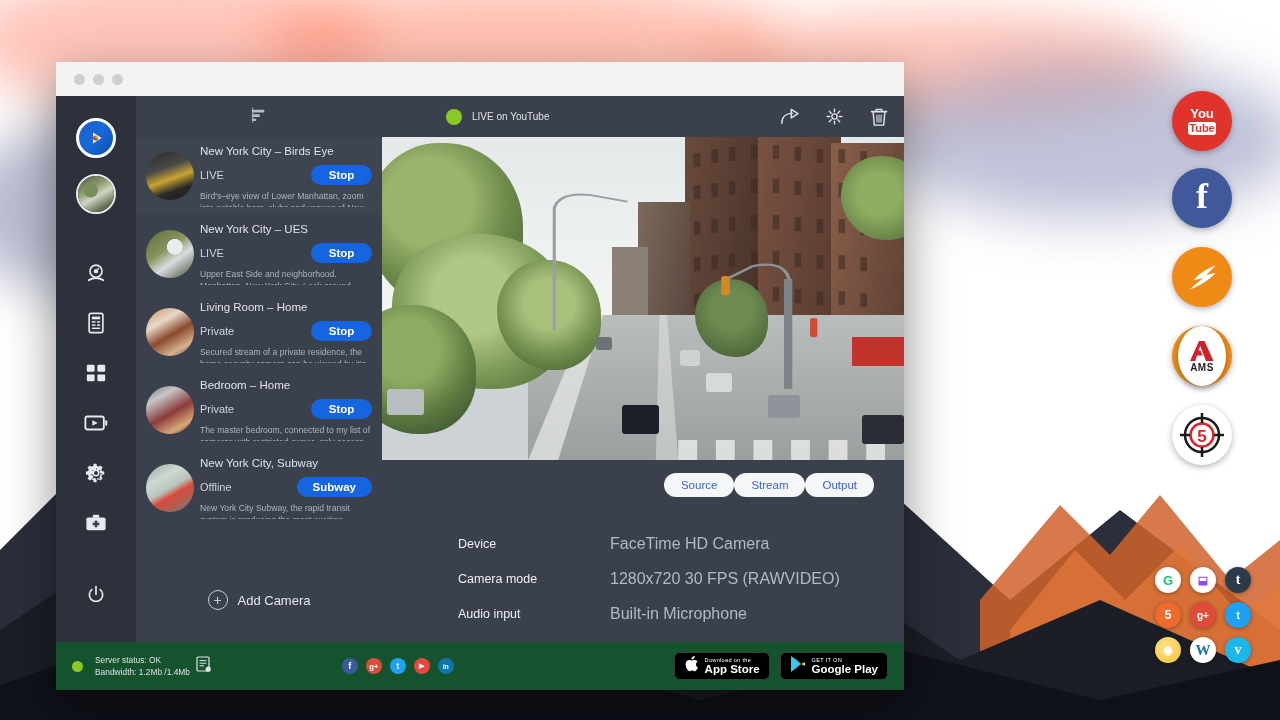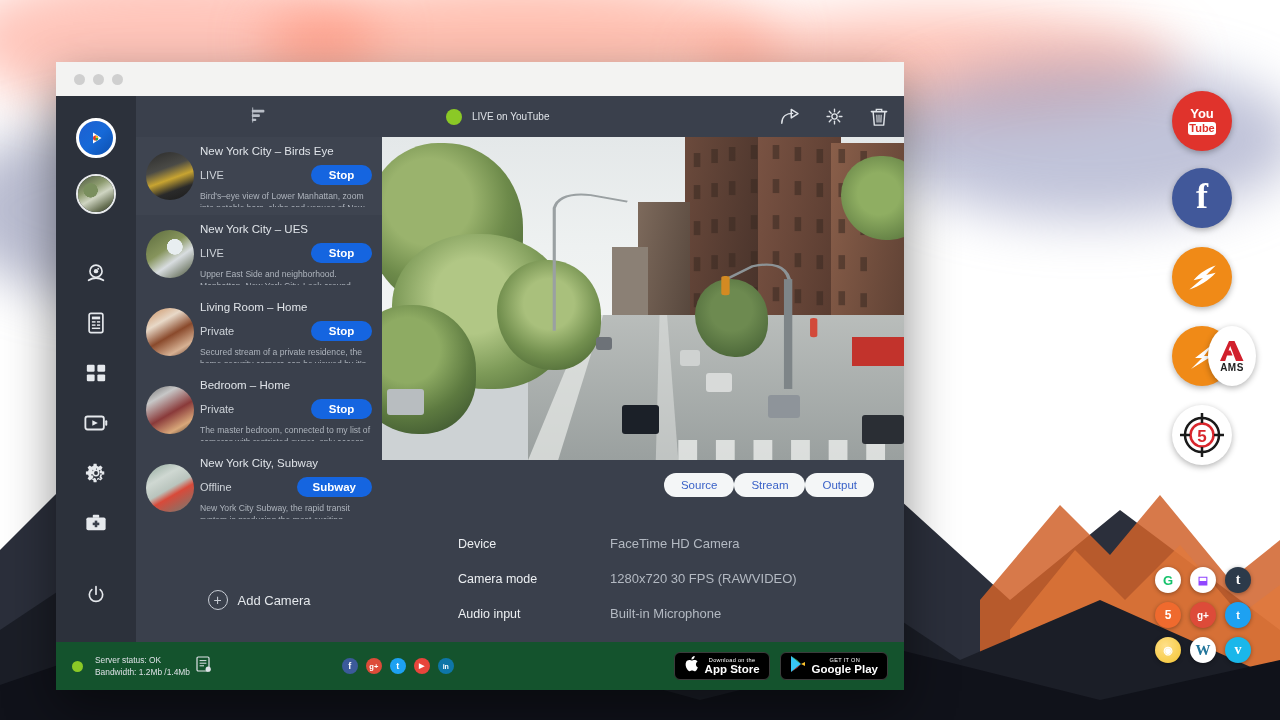--- a/index.html
+++ b/index.html
@@ -142,35 +142,35 @@
     justify-content: flex-end; padding-right: 30px;
   }
   .chip {
     background: #f4f6f7; color: #3a62c8; border: none; border-radius: 13px;
     font-size: 11.5px; padding: 6px 17px; cursor: pointer;
     font-family: "Liberation Sans", sans-serif;
   }
   #info { flex: 1; padding: 16px 0 0 76px; }
   .info-row { display: flex; height: 35px; align-items: center; }
   .info-label { width: 152px; color: #eceff2; font-size: 12.5px; }
-  .info-value { color: #b3b9c2; font-size: 13px; }
+  .info-value { color: #b3b9c2; font-size: 16px; }
 
   
   #footer {
     height: 48px; flex: 0 0 48px; background: #14532d;
     display: flex; align-items: center; padding: 16px 16px;
   }
   #status-dot { width: 11px; height: 11px; border-radius: 50%; background: #8bc926; margin-right: 12px; }
   #status-text { color: #dde1e6; font-size: 8.4px; line-height: 1.45; }
   #status-doc { margin-left: 6px; }
   #footer-social { flex: 1; display: flex; justify-content: center; gap: 8px; margin-left: -90px; }
   .soc { width: 16px; height: 16px; border-radius: 50%; display: flex;
          align-items: center; justify-content: center; color: #fff;
          font-size: 9px; font-weight: bold; cursor: pointer; }
-  #stores { display: flex; gap: 10px; text-align: center; }
+  #stores { display: flex; gap: 10px; }
   .store {
     background: #000; border: 1px solid #3b3b3b; border-radius: 6px;
     height: 28px; padding: 0 9px; display: flex; align-items: center; gap: 6px;
     cursor: pointer; color: #fff;
   }
   .store-top { font-size: 5.6px; letter-spacing: .3px; line-height: 1.1; }
   .store-bot { font-size: 11.5px; font-weight: bold; line-height: 1.1; }
 
   
   .dockicon {
@@ -606,21 +606,21 @@
   </div>
 
   <div class="dockicon" style="left:1172px;top:326px;width:0;height:0"></div>
 
   <div class="dockicon" style="left:1172px;top:247px;width:60px;height:60px;background:#f08a17;">
     <svg width="42" height="42" viewBox="0 0 40 40">
       <path d="M33 9 C26 11 18 16 12 23 L21 21 L8 32 C17 29 27 23 33 16 L24 18 Z" fill="#fff"></path>
     </svg>
   </div>
 
-  <div class="dockicon" style="left:1208px;top:326px;width:48px;height:60px;background:#fff;flex-direction:column;">
+  <div class="dockicon" style="left:1178px;top:326px;width:48px;height:60px;background:#fff;flex-direction:column;">
     <svg width="26" height="22" viewBox="0 0 26 22">
       <path d="M10 1 L1 21 L6.2 21 L8 15.5 L13.6 15.5 L11.5 10.5 L9.6 10.5 L11.2 6 L17 21 L24.5 21 L15.5 1 Z" fill="#d1202c"></path>
     </svg>
     <span style="color:#222;font-size:10px;font-weight:bold;letter-spacing:.5px;line-height:1;margin-top:1px">AMS</span>
   </div>
 
   <div class="dockicon" style="left:1172px;top:405px;width:60px;height:60px;background:#fff;">
     <svg width="52" height="52" viewBox="0 0 52 52">
       <circle cx="26" cy="26" r="17" fill="none" stroke="#1a1a1a" stroke-width="2.5"></circle>
       <circle cx="26" cy="26" r="11.5" fill="none" stroke="#d8262c" stroke-width="2.5"></circle>

